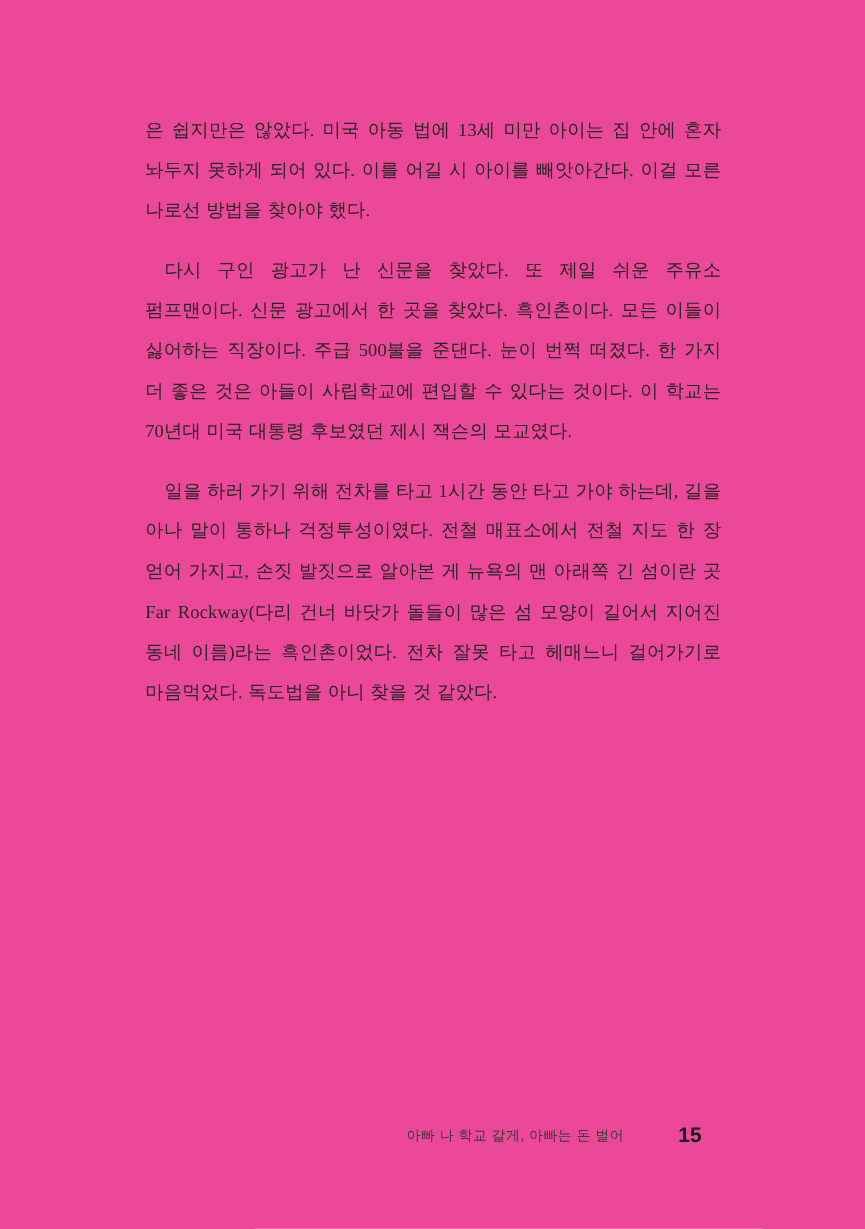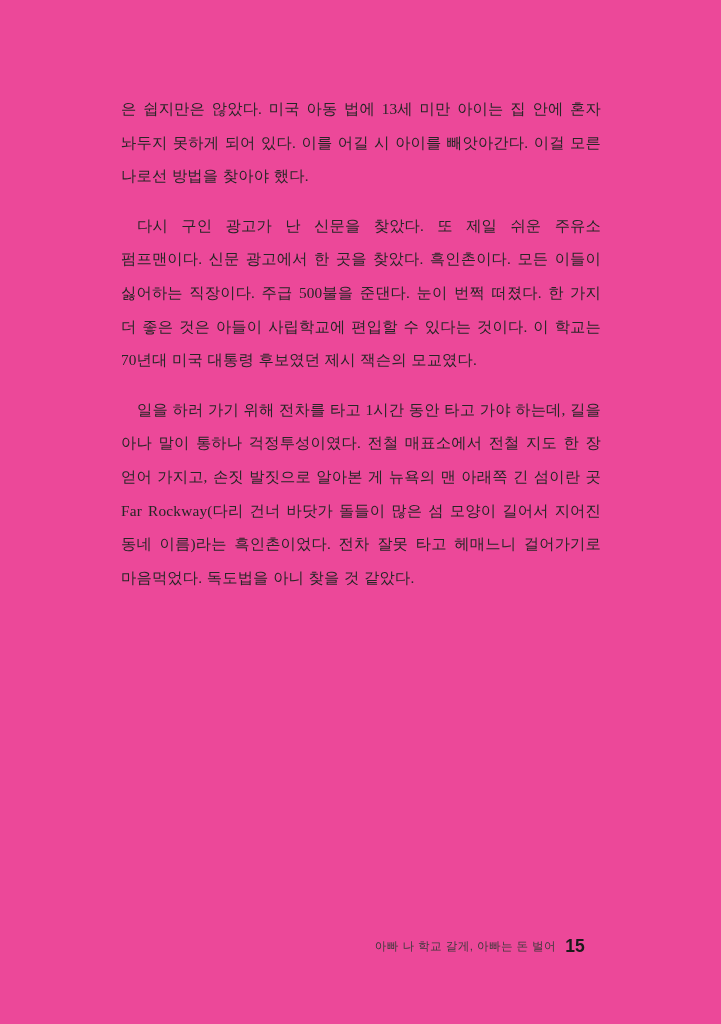--- a/index.html
+++ b/index.html
@@ -78,20 +78,21 @@
     color: #3a3a3a;
     white-space: nowrap;
   }
 
   .footer-pageno {
     font-family: "Liberation Sans", "DejaVu Sans", sans-serif;
     font-size: 17.5px;
     font-weight: 700;
     color: #1a1a1a;
     letter-spacing: 0.2px;
+    margin-left: 36px;
   }
 </style>
 </head>
 <body>
 
 <div class="page">
 
   <div class="text-column">
 
     <p class="para first">은 쉽지만은 않았다. 미국 아동 법에 13세 미만 아이는 집 안에 혼자 놔두지 못하게 되어 있다. 이를 어길 시 아이를 빼앗아간다. 이걸 모른 나로선 방법을 찾아야 했다.</p>

